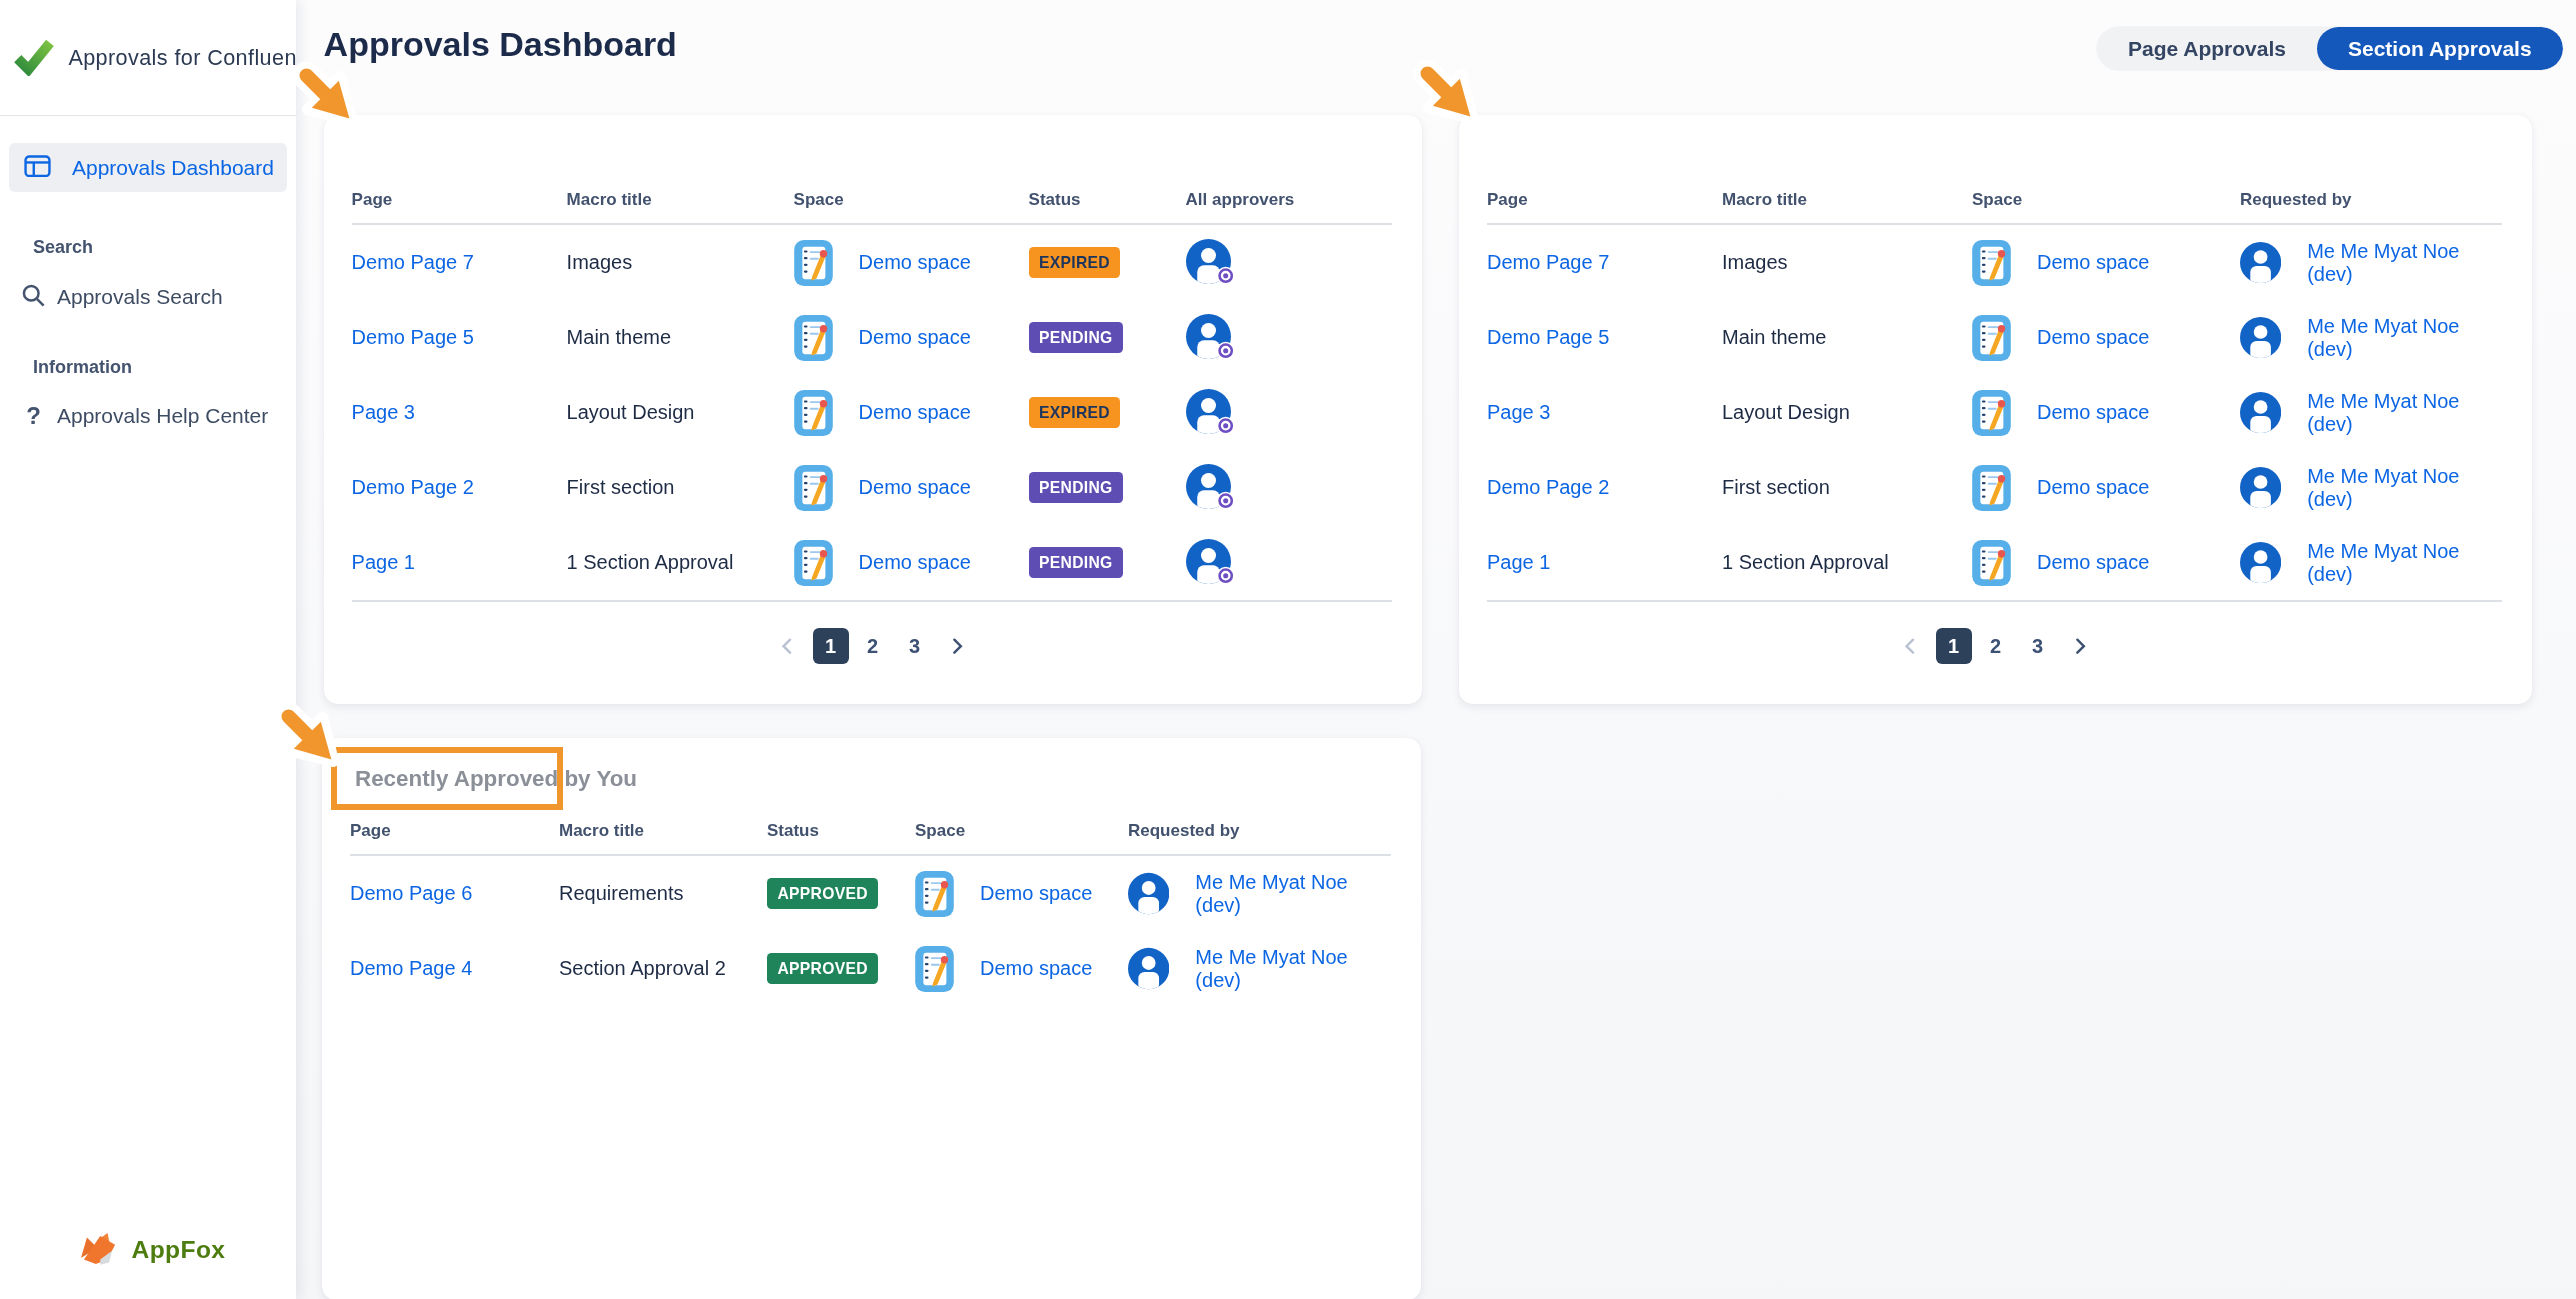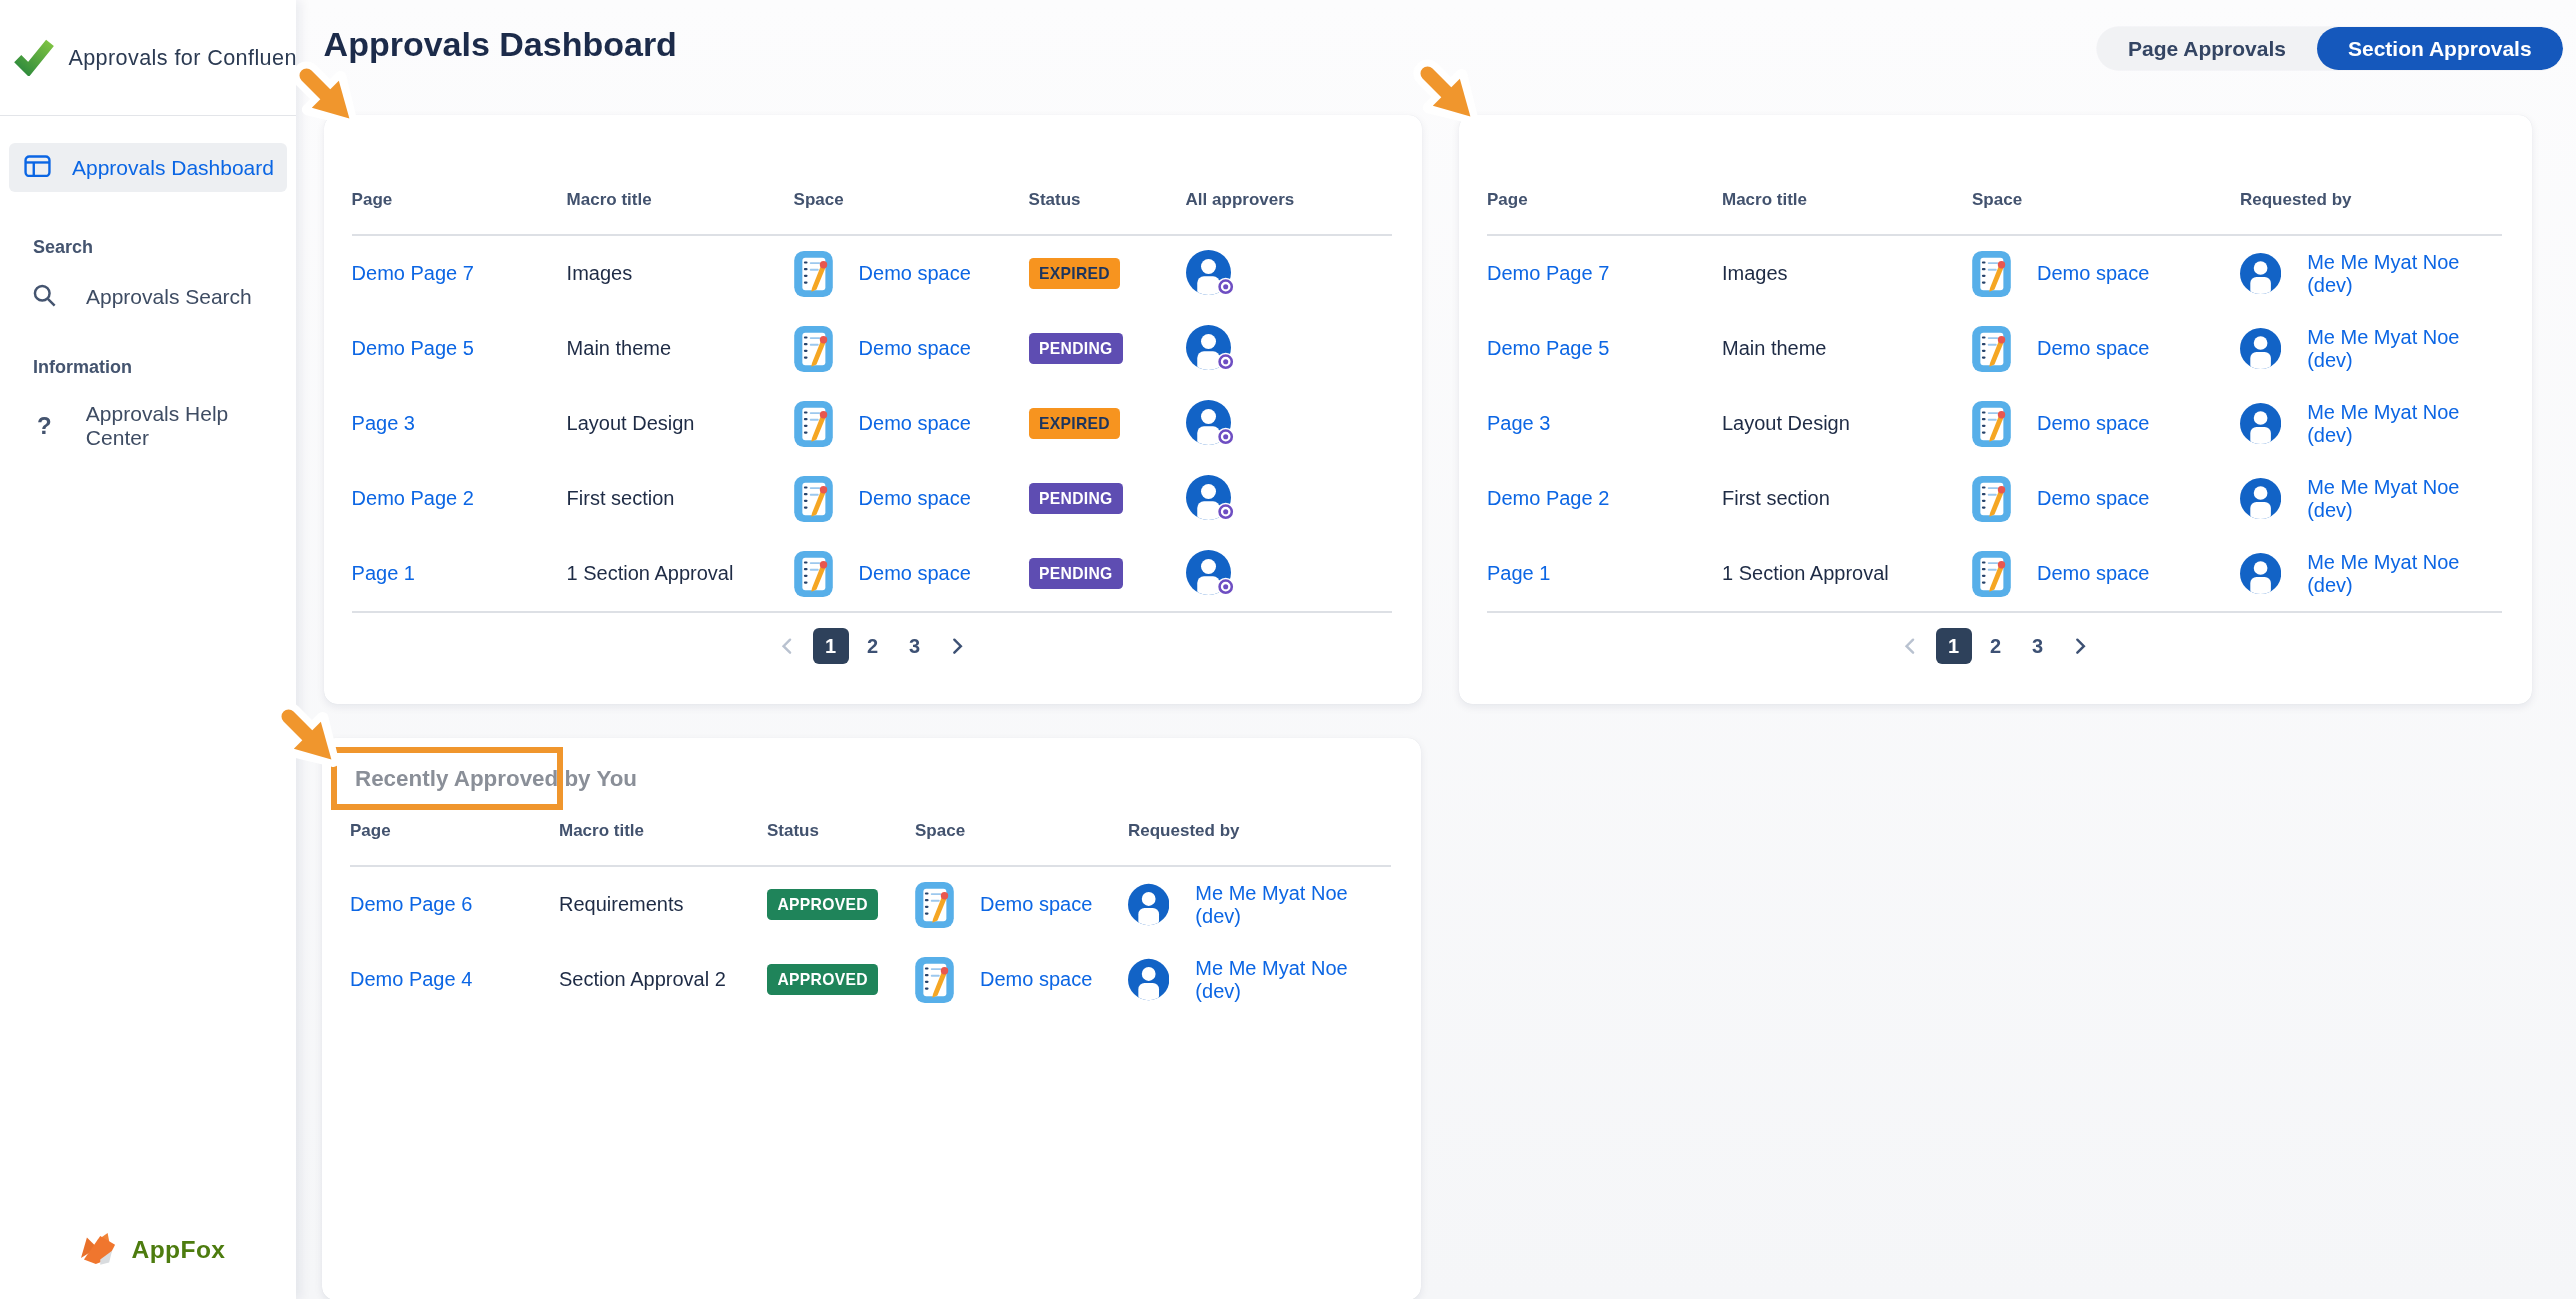--- a/index.html
+++ b/index.html
@@ -9,21 +9,21 @@
   
   .sidebar { position:absolute; left:0; top:0; width:296px; height:1300px; background:#FFFFFF;
              box-shadow:4.5px 0 10.4px rgba(9,30,66,.07); z-index:5; }
   .logo-row { height:116px; border-bottom:1.5px solid #E3E5E9; display:flex; align-items:center;
               padding-left:12px; gap:13.4px; overflow:hidden; }
   .logo-row .logo-text { font-size:21.6px; color:#2B3A52; white-space:nowrap; letter-spacing:0.4px; }
   .nav-item-selected { margin:27px 9px 0 9px; height:49px; background:#EDEFF2; border-radius:6px;
               display:flex; align-items:center; padding-left:15px; gap:21px; cursor:pointer; }
   .nav-item-selected .nav-label { color:#0B66E4; font-size:21px; font-weight:500; }
   .section-label { margin-top:45px; padding-left:33px; font-size:18px; font-weight:700; color:#44546F; }
-  .nav-item { margin-top:24px; display:flex; align-items:center; padding-left:31px; gap:28px; cursor:pointer; }
+  .nav-item { margin-top:24px; display:flex; align-items:center; padding-left:20px; gap:10px; cursor:pointer; }
   .nav-item .nav-label { color:#3E4C63; font-size:21px; }
   .q-icon { width:27px; text-align:center; font-size:24px; font-weight:700; color:#44546F; }
   .sidebar-footer { position:absolute; left:75px; bottom:30px; display:flex; align-items:center; gap:7.5px; }
   .sidebar-footer .brand { font-size:24.6px; font-weight:600; color:#4d7c0f; letter-spacing:0.4px; }
 
   
   .main { position:absolute; left:296px; top:0; right:0; bottom:0;
           background:linear-gradient(#FCFCFD, #F5F6F8); }
   .page-title { position:absolute; left:27.6px; top:25px; font-size:34px; font-weight:700; color:#1C2B4A; }
   .segmented { position:absolute; right:13.4px; top:27px; height:43px; display:flex; border-radius:21.6px;
@@ -42,21 +42,21 @@
   .anno-box { position:absolute; border:6.7px solid #F0962D; height:63px; display:flex;
               align-items:center; padding:0 18px; background:#FFFFFF; }
   .anno-box .card-title { font-size:22.4px; font-weight:700; color:#8A8F98; white-space:nowrap; }
 
   .tbl { position:absolute; left:28px; right:30px; top:75px; }
   .card3 .tbl { top:83px; }
   .grid { display:grid; align-items:center; }
   .g1 { grid-template-columns:215px 227px 235px 157px 1fr; }
   .g2 { grid-template-columns:235px 250px 268px 1fr; }
   .g3 { grid-template-columns:209px 208px 148px 213px 1fr; }
-  .tbl-head { padding-bottom:24px; border-bottom:2.2px solid #DDE0E5; }
+  .tbl-head { padding-bottom:13px; border-bottom:2.2px solid #DDE0E5; }
   .th { font-size:17px; font-weight:700; color:#42526E; }
   .tbl-body { border-bottom:2.2px solid #DDE0E5; }
   .card3 .tbl-body { height:461px; align-content:start; }
   .row { height:75px; }
   .card3 .row { display:grid; }
   .link { color:#0C66E4; font-size:20px; text-decoration:none; cursor:pointer; }
   .macro { color:#1E2B45; font-size:20px; }
   .icon-cell { display:flex; align-items:center; gap:26px; }
   .badge { display:inline-block; padding:6.7px 10.4px; border-radius:4.5px; font-size:15.7px; font-weight:700;
            letter-spacing:0.3px; }

